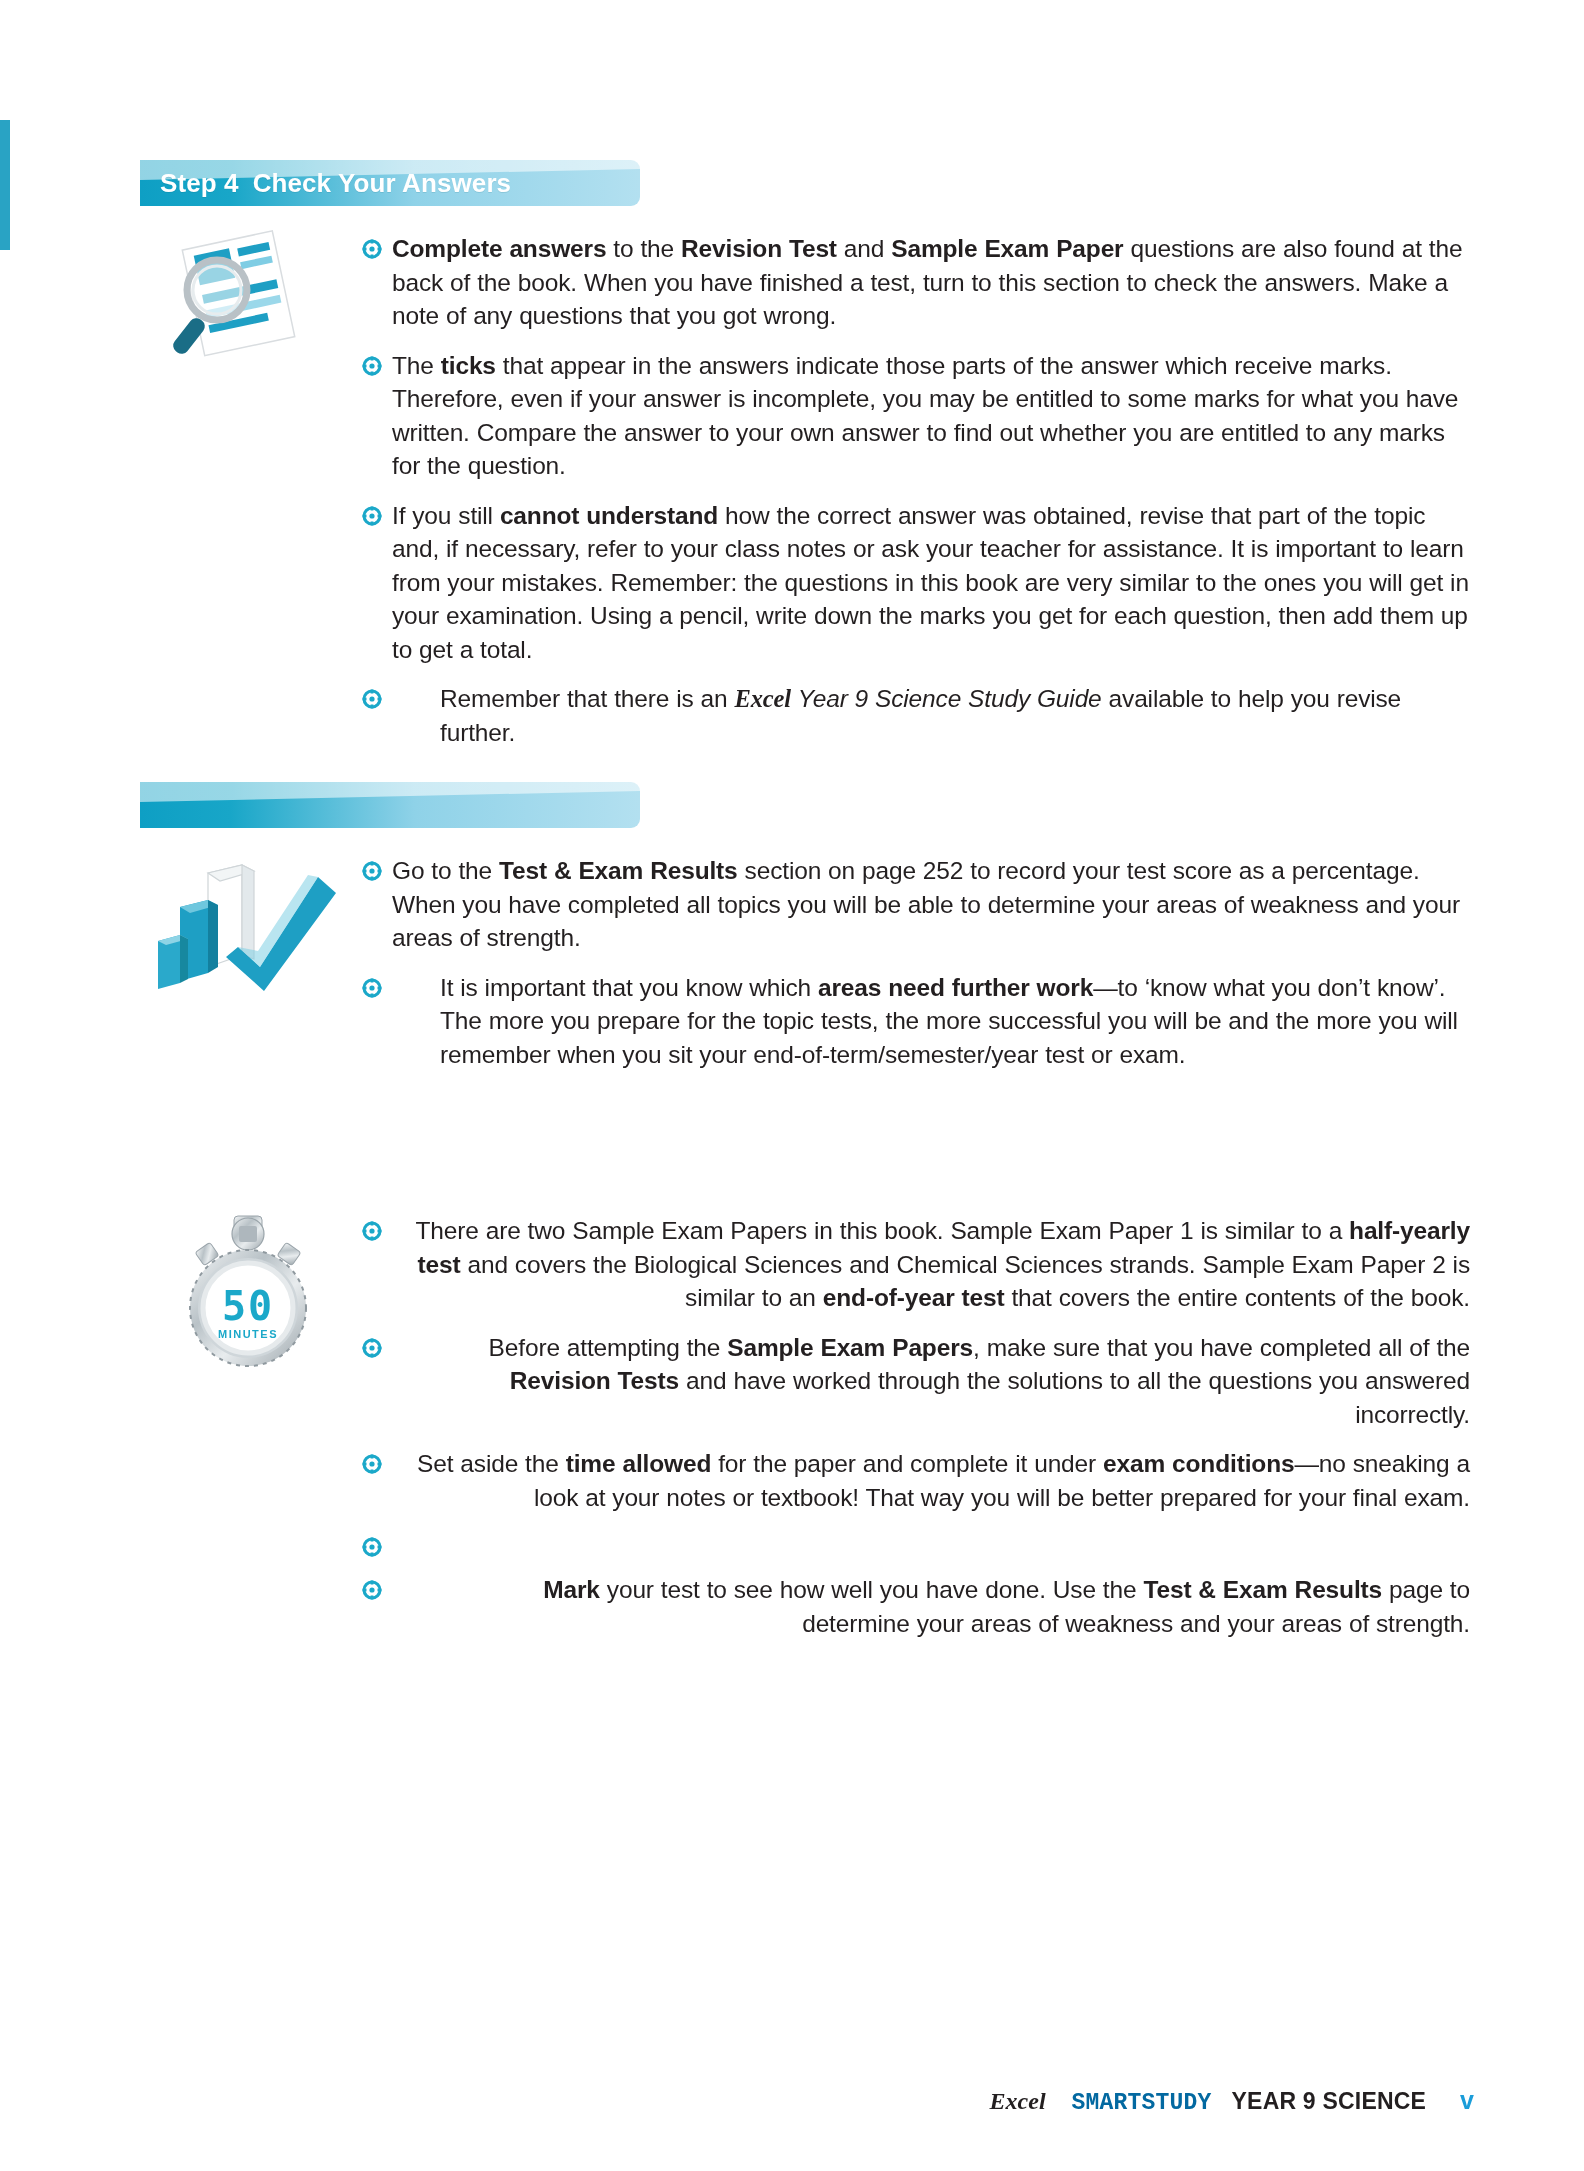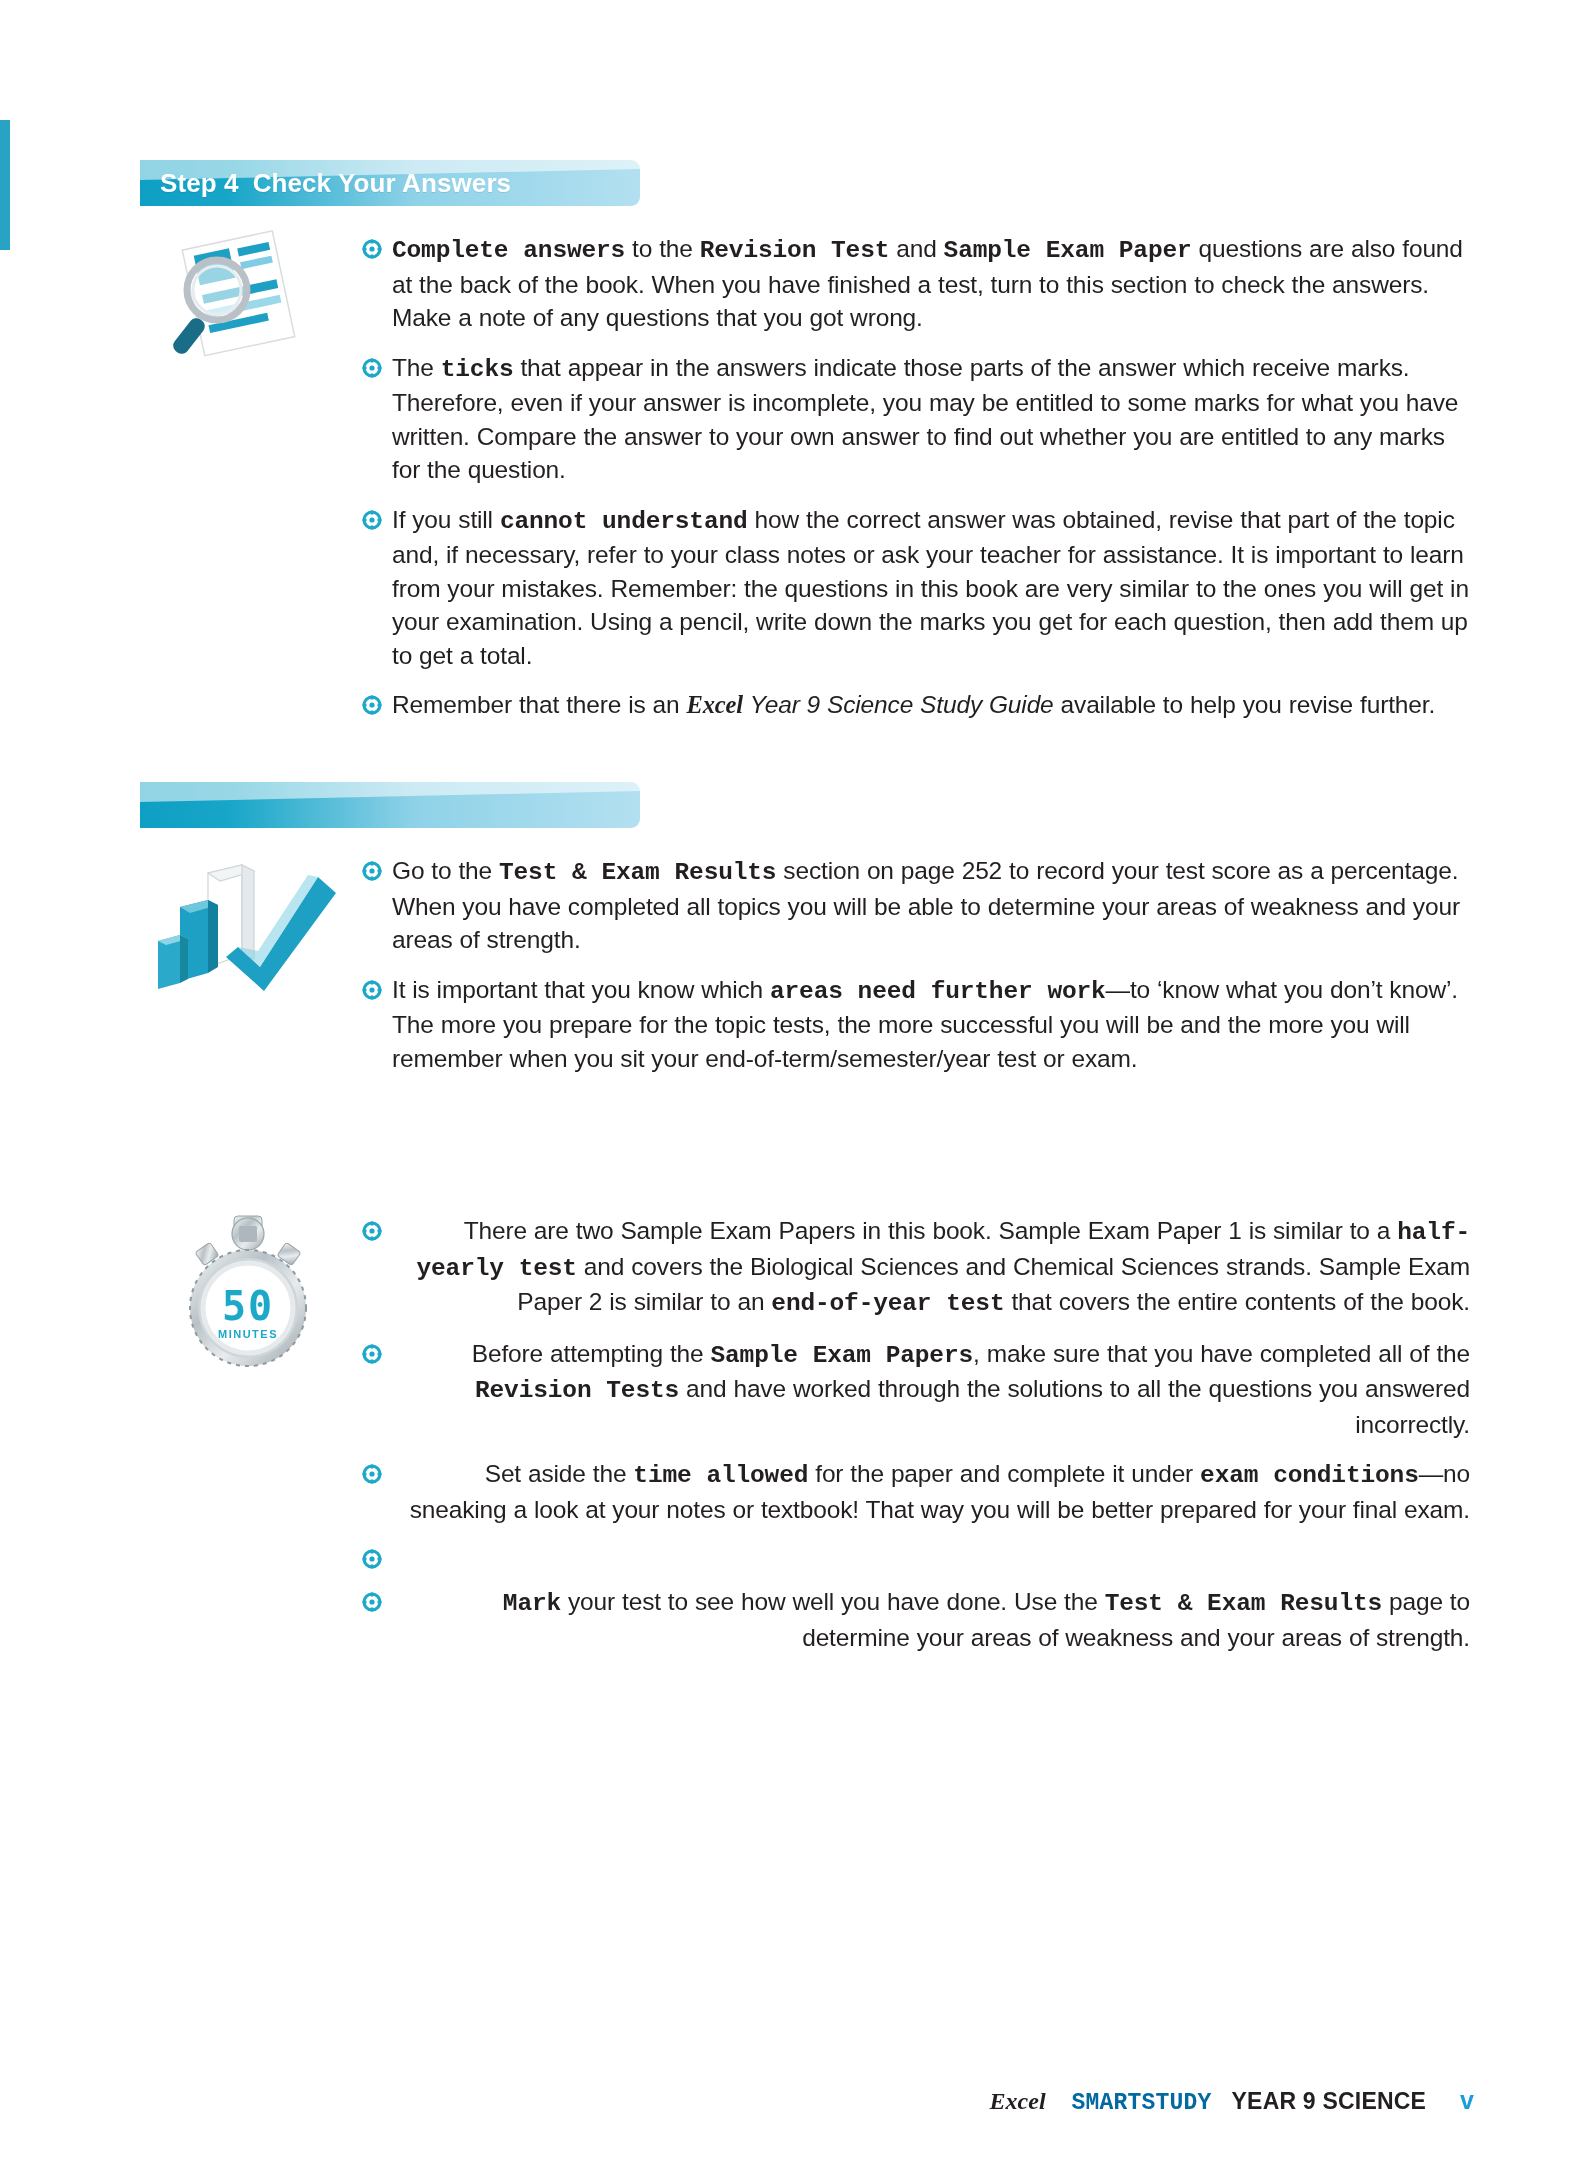--- a/index.html
+++ b/index.html
@@ -37,32 +37,32 @@
     text-shadow:0 1px 0 rgba(0,80,100,.12);
   }
   .step-banner .label .num{margin-right:14px;}
 
   
   .bullets{position:absolute;}
   .bullet{
     position:relative;display:flex;align-items:flex-start;
     margin-bottom:16px;
   }
-  .bullet:last-child{margin-bottom:0;}
+  .bullet:last-child{margin-bottom:0;gap:48px;}
   .bul-icon{
     flex:0 0 30px;width:30px;padding-top:7px;
   }
   .bul-icon svg{display:block;}
   .bul-text{
     font-size:24.5px;line-height:33.5px;color:#231f20;
     font-family:"Liberation Sans","DejaVu Sans",sans-serif;
     letter-spacing:-0.15px;
     word-spacing:.3px;
   }
-  .bul-text b{font-weight:bold;font-family:Liberation Mono, monospace;}
+  .bul-text b{font-weight:bold;}
   .bul-text .ex{font-style:italic;font-weight:bold;font-family:"Liberation Serif","DejaVu Serif",serif;}
   .bul-text .it{font-style:italic;}
 
   
   .art{position:absolute;}
 
   
   .footer{
     position:absolute;right:110px;bottom:55px;
     font-size:23px;font-weight:bold;white-space:nowrap;

